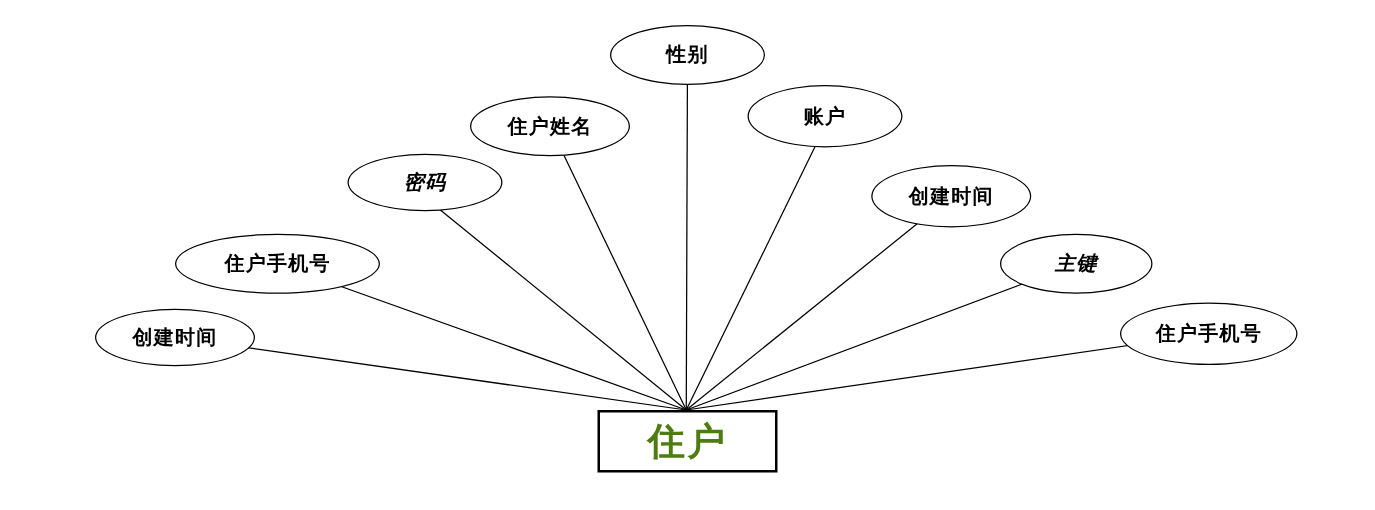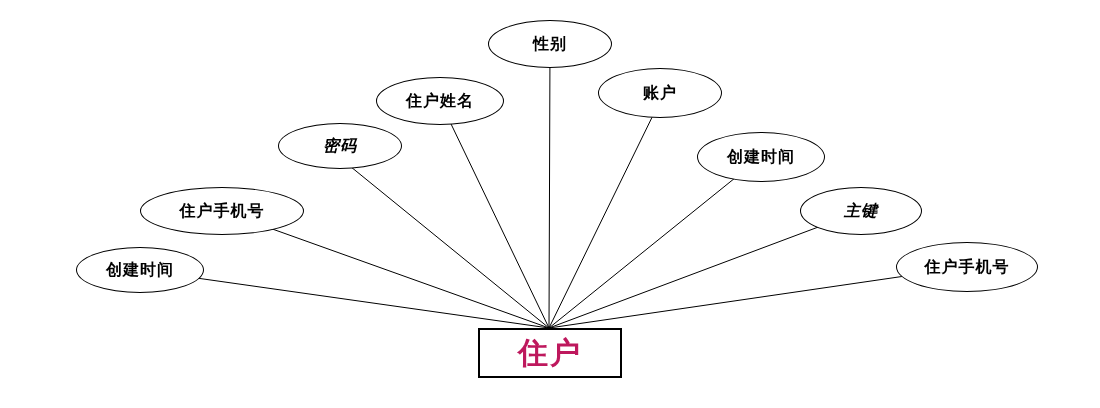--- a/index.html
+++ b/index.html
@@ -40,21 +40,21 @@
   .entity-rect {
     position: absolute;
     box-sizing: border-box;
     border: 2px solid #000000;
     background: #ffffff;
     display: flex;
     align-items: center;
     justify-content: center;
     font-size: 30px;
     font-weight: 600;
-    color: #be185d;
+    color: #4d7c0f;
     white-space: nowrap;
     letter-spacing: 2px;
   }
 </style>
 </head>
 <body>
 
 <div class="canvas">
   <svg class="edges-svg" id="edges" viewBox="0 0 1100 408" xmlns="http://www.w3.org/2000/svg">
       <line x1="549" y1="328" x2="140" y2="270" stroke="#000000" stroke-width="1"></line>

